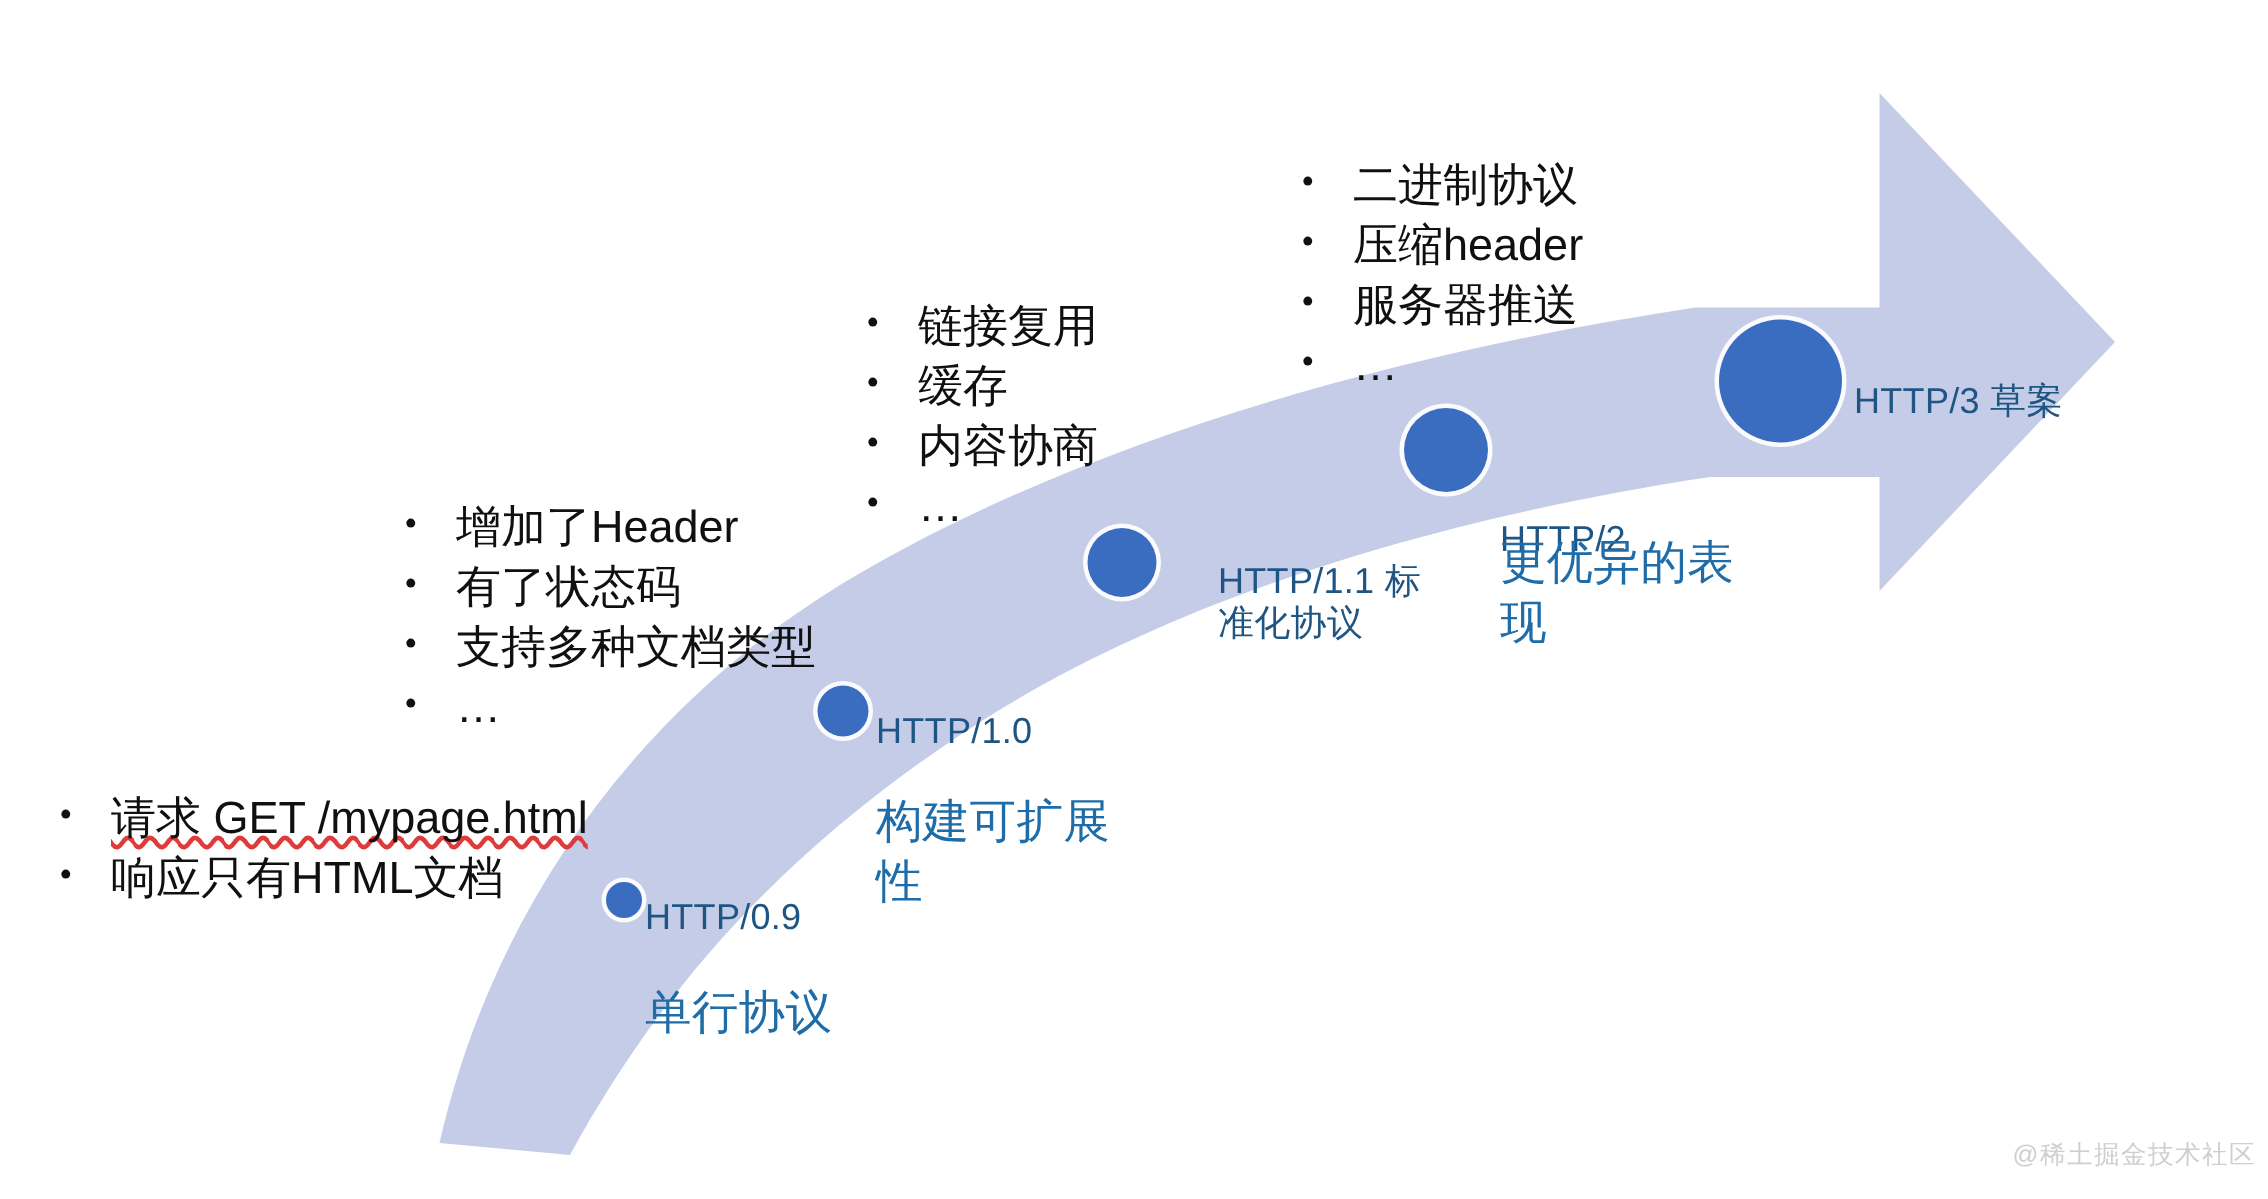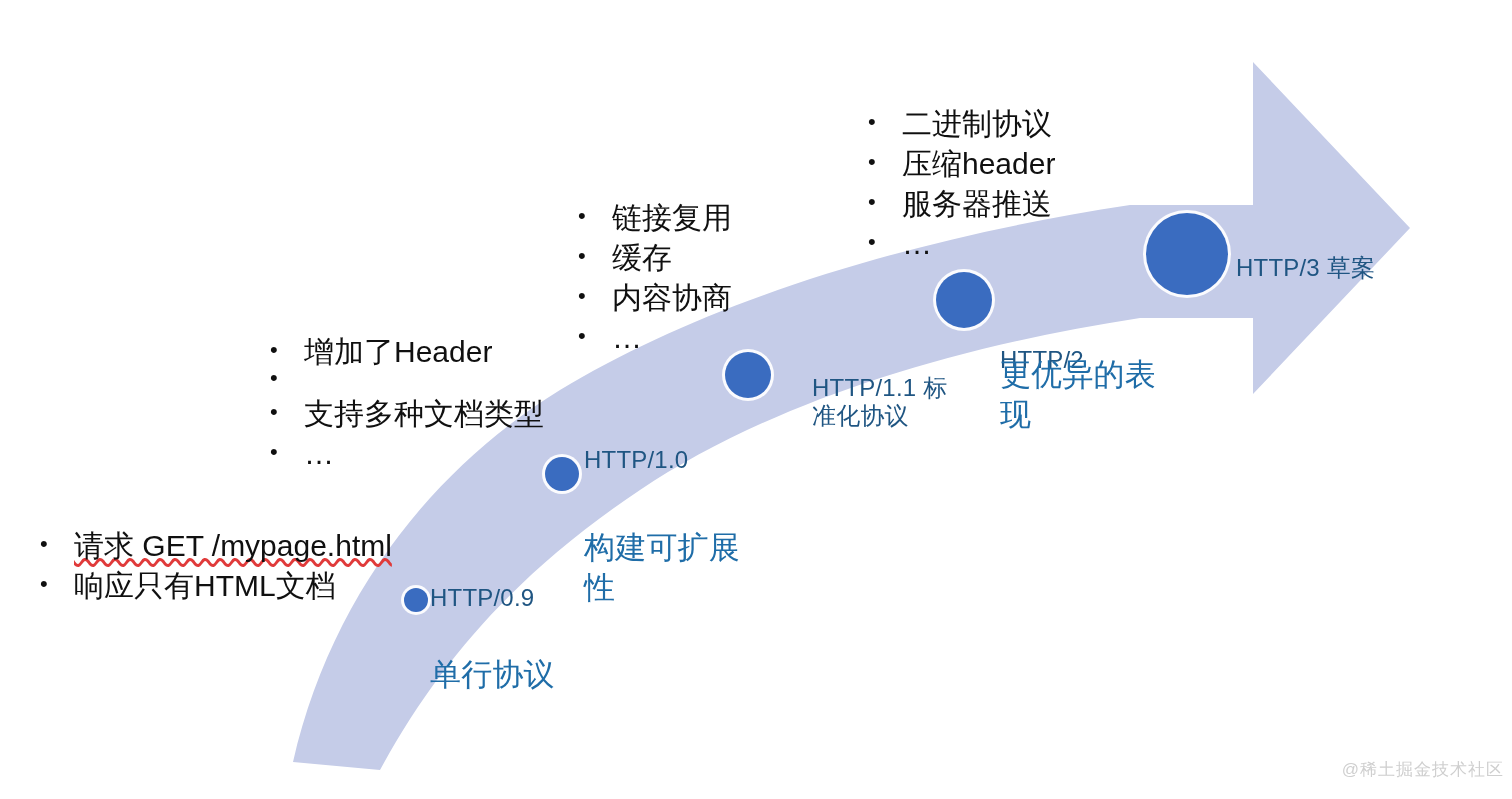--- a/index.html
+++ b/index.html
@@ -110,46 +110,47 @@
              L 1410,228
              L 1253,394
              L 1253,318
              L 1140,318
              C 930,350 760,410 640,490
              C 520,570 440,660 380,770
              Z"></path>
   </svg>
 
   <div class="milestone-dot" style="left:404px; top:588px; width:24px; height:24px;"></div>
-  <div class="milestone-label" style="left:430px; top:584px;">HTTP/0.9</div>
+  <div class="milestone-label" style="left:430px; top:598px;">HTTP/0.9</div>
   <div class="milestone-desc" style="left:430px; top:655px;">单行协议</div>
 
   <div class="bullets" style="left:40px; top:506px;">
     <div class="row">
       <span class="bullet-mark">•</span>
       <span class="bullet-text misspelled">请求 GET /mypage.html</span>
     </div>
     <div class="row">
       <span class="bullet-mark">•</span>
       <span class="bullet-text">响应只有HTML文档</span>
     </div>
   </div>
 
   <div class="milestone-dot" style="left:545px; top:457px; width:34px; height:34px;"></div>
-  <div class="milestone-label" style="left:584px; top:446px;">HTTP/1.0</div>
+  <div class="milestone-label" style="left:584px; top:474px;">HTTP/1.0</div>
   <div class="milestone-desc" style="left:584px; top:528px; white-space:pre-line; width:175px;">构建可扩展
 性</div>
 
   <div class="bullets" style="left:270px; top:332px;">
     <div class="row">
       <span class="bullet-mark">•</span>
       <span class="bullet-text">增加了Header</span>
     </div>
     <div class="row">
       <span class="bullet-mark">•</span>
+      <span class="bullet-text">有了状态码</span>
     </div>
     <div class="row">
       <span class="bullet-mark">•</span>
       <span class="bullet-text">支持多种文档类型</span>
     </div>
     <div class="row ellipsis-row">
       <span class="bullet-mark">•</span>
       <span class="bullet-text">…</span>
     </div>
   </div>

